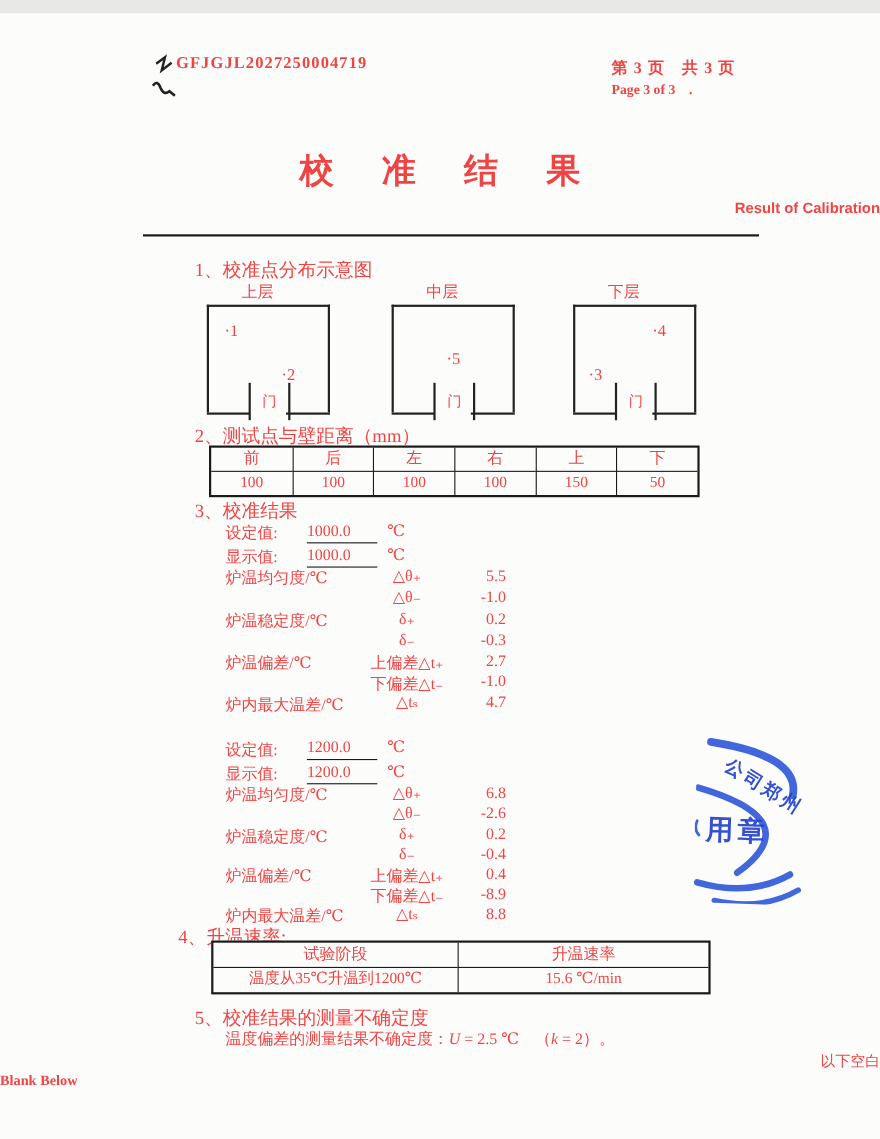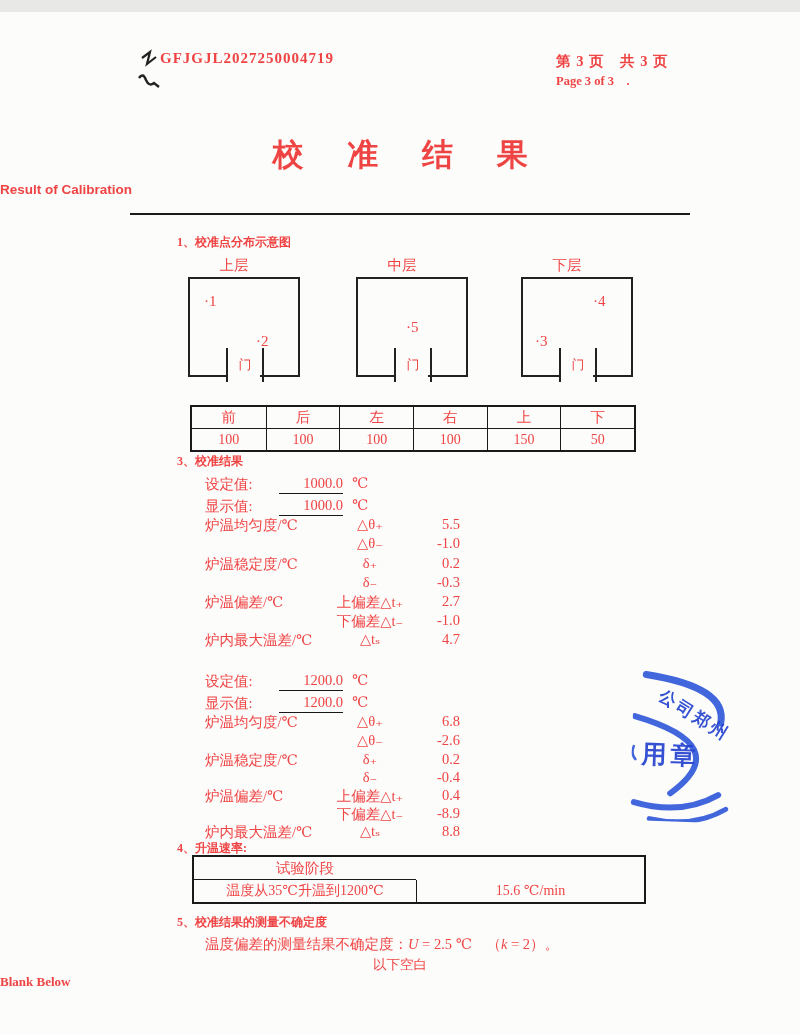--- a/index.html
+++ b/index.html
@@ -9,28 +9,28 @@
     font-family:"Liberation Serif","DejaVu Serif",serif;
   }
   .abs{position:absolute;}
   
   .cert-no{left:160px;top:38px;font-size:15px;letter-spacing:1px;font-weight:600;}
   .pageinfo{left:556px;top:40px;width:160px;text-align:left;}
   .pageinfo .cn{font-size:14.5px;font-weight:600;letter-spacing:1px;}
   .pageinfo .en{font-size:12.5px;font-weight:600;margin-top:2px;}
   
   .title-cn{left:0;top:122px;width:100%;text-align:center;font-size:31px;font-weight:700;letter-spacing:18px;text-indent:18px;}
-  .title-en{left:0;top:170px;width:100%;text-align:left;font-size:13.5px;font-weight:700;font-family:"Liberation Sans","DejaVu Sans",sans-serif;}
+  .title-en{left:0;top:170px;width:100%;text-align:right;font-size:13.5px;font-weight:700;font-family:"Liberation Sans","DejaVu Sans",sans-serif;}
   .hr{left:130px;top:201px;width:560px;height:2px;background:#1b1b1b;}
   
-  .h{font-size:12px;font-weight:700;}
+  .h{font-size:17px;font-weight:400;}
   .s1h{left:177px;top:222px;}
   .s2h{left:177px;top:373px;}
   .s3h{left:177px;top:441px;text-align:center;}
-  .s4h{left:177px;top:828px;}
+  .s4h{left:162px;top:828px;}
   .s5h{left:177px;top:902px;}
   
   .layer{position:absolute;top:244px;width:92px;}
   .layerlabel{text-align:center;font-size:14.5px;margin-bottom:2px;}
   .box{position:relative;width:112px;height:98px;border:2px solid #222;border-bottom:none;box-sizing:border-box;}
   .bseg{position:absolute;bottom:-2px;height:2px;background:#222;}
   .bseg.l{left:-2px;width:39px;}
   .bseg.r{right:-2px;width:40px;}
   .post{position:absolute;bottom:-7px;width:2px;height:34px;background:#222;}
   .post.a{left:36px;}
@@ -47,26 +47,26 @@
   .s4t{left:192px;top:843px;width:450px;}
   .t4row{display:grid;grid-template-columns:222px 1fr;}
   .t4row>div{height:22px;line-height:22px;text-align:center;border-left:1px solid #1a1a1a;font-size:14px;}
   .t4row>div:first-child{border-left:none;text-align:center;}
   .t4row.head>div{border-bottom:1px solid #1a1a1a;font-size:14.5px;}
   
   .s3row{position:absolute;left:0;width:100%;height:19px;font-size:14.5px;}
   .s3label{position:absolute;left:205px;}
   .s3sym{position:absolute;left:300px;width:140px;text-align:center;}
   .s3val{position:absolute;left:388px;width:72px;text-align:right;}
-  .uval{position:absolute;left:279px;width:64px;text-align:right;border-bottom:1.5px solid #181818;padding-bottom:1px;}
+  .uval{position:absolute;left:279px;width:64px;text-align:left;border-bottom:1.5px solid #181818;padding-bottom:1px;}
   .unit{position:absolute;left:352px;}
   
   .s5line{left:205px;top:923px;font-size:14.5px;}
   .it{font-style:italic;}
-  .blankcn{left:0;top:944px;width:100%;text-align:center;font-size:13.5px;}
+  .blankcn{left:0;top:944px;width:100%;text-align:right;font-size:13.5px;}
   .blanken{left:0;top:962px;width:100%;font-size:13px;font-weight:600;}
   
   .stamp{left:632px;top:650px;transform:rotate(2deg);}
   .scribble{left:136px;top:36px;}
 </style>
 </head>
 <body>
 
 <div class="page">
 
@@ -117,20 +117,21 @@
       <span class="pt" style="left:12px;top:54px">·3</span>
       <span class="pt" style="left:70px;top:14px">·4</span>
       <div class="post a"></div>
       <div class="post b"></div>
       <div class="bseg l"></div>
       <div class="bseg r"></div>
       <div class="door">门</div>
     </div>
   </div>
 
+  <div class="abs h s2h">2、测试点与壁距离（mm）</div>
   <div class="tbl s2t">
     <div class="trow head">
       <div>前</div>
       <div>后</div>
       <div>左</div>
       <div>右</div>
       <div>上</div>
       <div>下</div>
     </div>
     <div class="trow">
@@ -234,20 +235,21 @@
   <div class="s3row" style="top:811px">
     <span class="s3label">炉内最大温差/℃</span>
     <span class="s3sym">△tₛ</span>
     <span class="s3val">8.8</span>
   </div>
 
   <div class="abs h s4h">4、升温速率:</div>
   <div class="tbl s4t">
     <div class="t4row head">
       <div>试验阶段</div>
+      <div>升温速率</div>
     </div>
     <div class="t4row">
       <div>温度从35℃升温到1200℃</div>
       <div>15.6 ℃/min</div>
     </div>
   </div>
 
   <div class="abs h s5h">5、校准结果的测量不确定度</div>
   <div class="abs s5line">
     <span>温度偏差的测量结果不确定度：</span><span class="it">U</span><span> = 2.5 ℃　（</span><span class="it">k</span><span> = 2）。</span>

